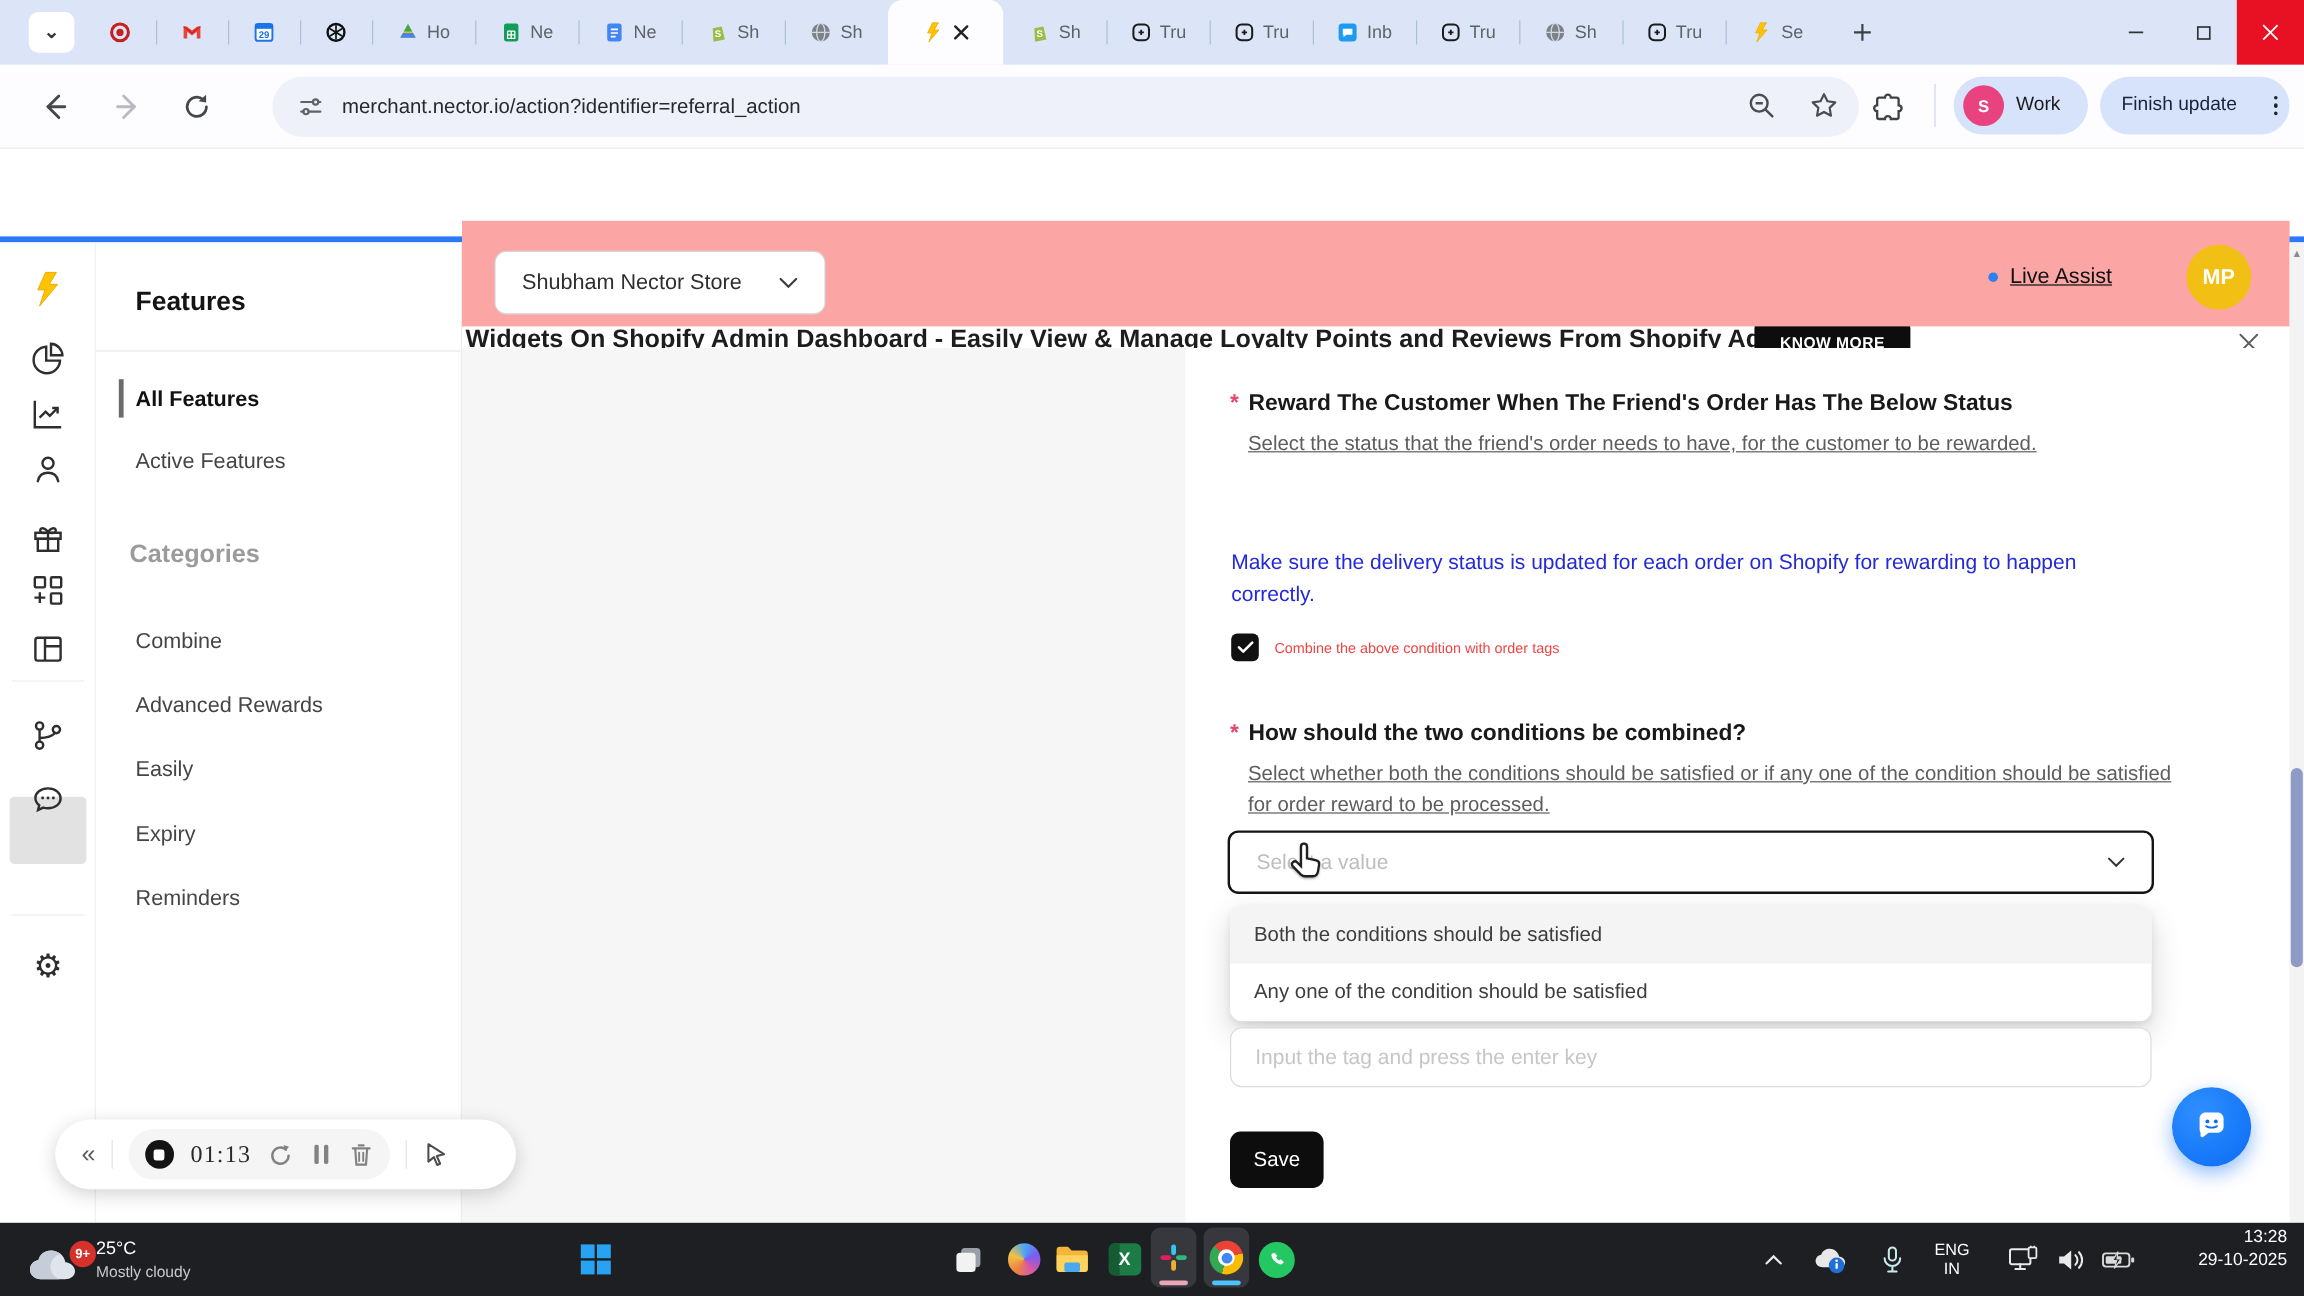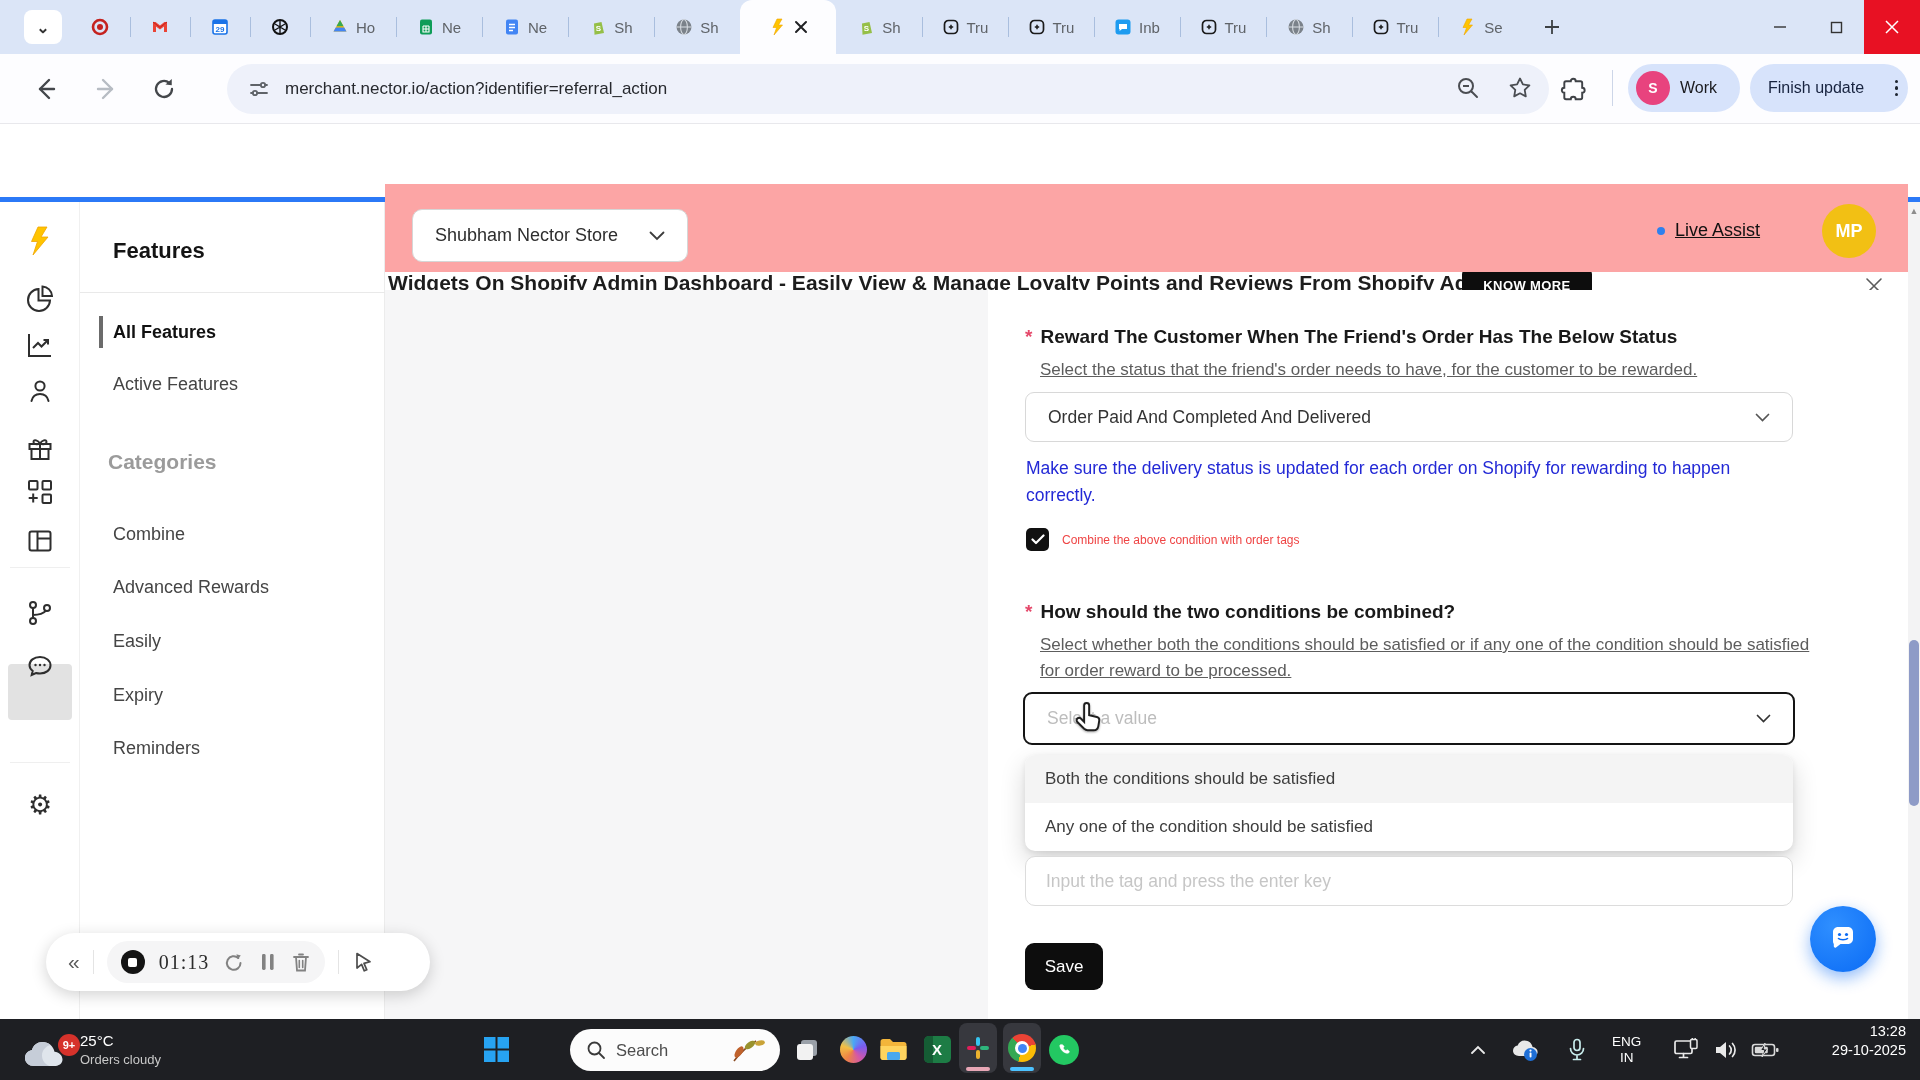--- a/index.html
+++ b/index.html
@@ -452,26 +452,20 @@
     <div class="mp-avatar">MP</div>
   </div>
 
   <div class="canvas-gray"></div>
   <div class="panel"></div>
 
   <div class="flabel" style="top:326px">
     <span class="req">*</span><span>Reward The Customer When The Friend's Order Has The Below Status</span>
   </div>
   <div class="fhelp" style="top:357px">Select the status that the friend's order needs to have, for the customer to be rewarded.</div>
-  <div class="selectbox" style="top:392px">
-    <span class="val">Order Paid And Completed And Delivered</span>
-    <svg width="15" height="9" viewBox="0 0 15 9">
-        <path d="M1.5 1.5 7.5 7.5l6-6" fill="none" stroke="#555" stroke-width="1.7" stroke-linecap="round"></path>
-      </svg>
-  </div>
   <div class="note">Make sure the delivery status is updated for each order on Shopify for rewarding to happen correctly.</div>
   <div class="chkrow">
     <span class="chk">
       <svg width="14" height="11" viewBox="0 0 14 11">
           <path d="M1.5 5.5 5 9 12.5 1.5" fill="none" stroke="#fff" stroke-width="2.2" stroke-linecap="round" stroke-linejoin="round"></path>
         </svg>
     </span>
     <span class="chklabel">Combine the above condition with order tags</span>
   </div>
   <div class="flabel" style="top:601px">
@@ -539,46 +533,33 @@
     <div class="weather">
       <div style="position:relative;width:46px;height:40px">
         <svg width="44" height="34" viewBox="0 0 44 34" style="position:absolute;left:0;top:6px">
           <path d="M12 30c-5 0-9-3.4-9-8 0-4 3-7.2 7-7.9C11.2 9 15.4 6 20.5 6c6 0 11 4.2 12 9.8 4.4.4 8 3.6 8 7.6 0 4.2-3.8 6.6-8.5 6.6z" fill="#dfe5ec"></path>
           <path d="M12 30c-5 0-9-3.4-9-8 0-4 3-7.2 7-7.9C11.2 9 15.4 6 20.5 6c3 0 5.8 1.1 7.9 2.9C24 10 20 14 20 19.5c0 5 3 8.8 7.5 10.5z" fill="#c6cdd8"></path>
         </svg>
         <span class="wbadge">9+</span>
       </div>
       <div class="wtexts">
         <div class="l1">25°C</div>
-        <div class="l2">Orders cloudy</div>
+        <div class="l2">Mostly cloudy</div>
       </div>
     </div>
 
     <div class="tb-ic" style="left:478px;width:36px">
       <svg width="27" height="27" viewBox="0 0 27 27">
         <rect x="1" y="1" width="11.5" height="11.5" fill="#27a3f2"></rect>
           <rect x="14.5" y="1" width="11.5" height="11.5" fill="#27a3f2"></rect>
         <rect x="1" y="14.5" width="11.5" height="11.5" fill="#27a3f2"></rect>
           <rect x="14.5" y="14.5" width="11.5" height="11.5" fill="#27a3f2"></rect>
       </svg>
     </div>
 
-    <div class="searchpill">
-      <svg width="20" height="20" viewBox="0 0 20 20" style="margin-right:10px">
-          <circle cx="8.5" cy="8.5" r="6" fill="none" stroke="#3a3a3a" stroke-width="1.8"></circle>
-          <path d="M13 13l5 5" stroke="#3a3a3a" stroke-width="1.8" stroke-linecap="round"></path>
-        </svg>
-      <input placeholder="Search" style="">
-      <svg width="42" height="30" viewBox="0 0 42 30">
-        <path d="M8 26C14 18 20 12 30 6" stroke="#8a4b23" stroke-width="1.6" fill="none"></path>
-        <ellipse cx="13" cy="17" rx="3.2" ry="6.5" fill="#c0622c" transform="rotate(35 13 17)"></ellipse>
-        <ellipse cx="24" cy="10" rx="3" ry="6" fill="#99922e" transform="rotate(55 24 10)"></ellipse>
-        <ellipse cx="34" cy="8" rx="2.6" ry="5" fill="#c9a338" transform="rotate(80 34 8)"></ellipse>
-      </svg>
-    </div>
 
     <div class="tb-ic" style="left:790px;width:34px">
       <svg width="26" height="26" viewBox="0 0 26 26">
           <rect x="7" y="3" width="16" height="16" rx="3" fill="#9aa0a8"></rect>
           <rect x="3" y="7" width="16" height="16" rx="3" fill="#f2f2f2"></rect>
         </svg>
     </div>
     <div class="tb-ic" style="left:836px;width:34px">
         <span class="copilot"></span>
       </div>

